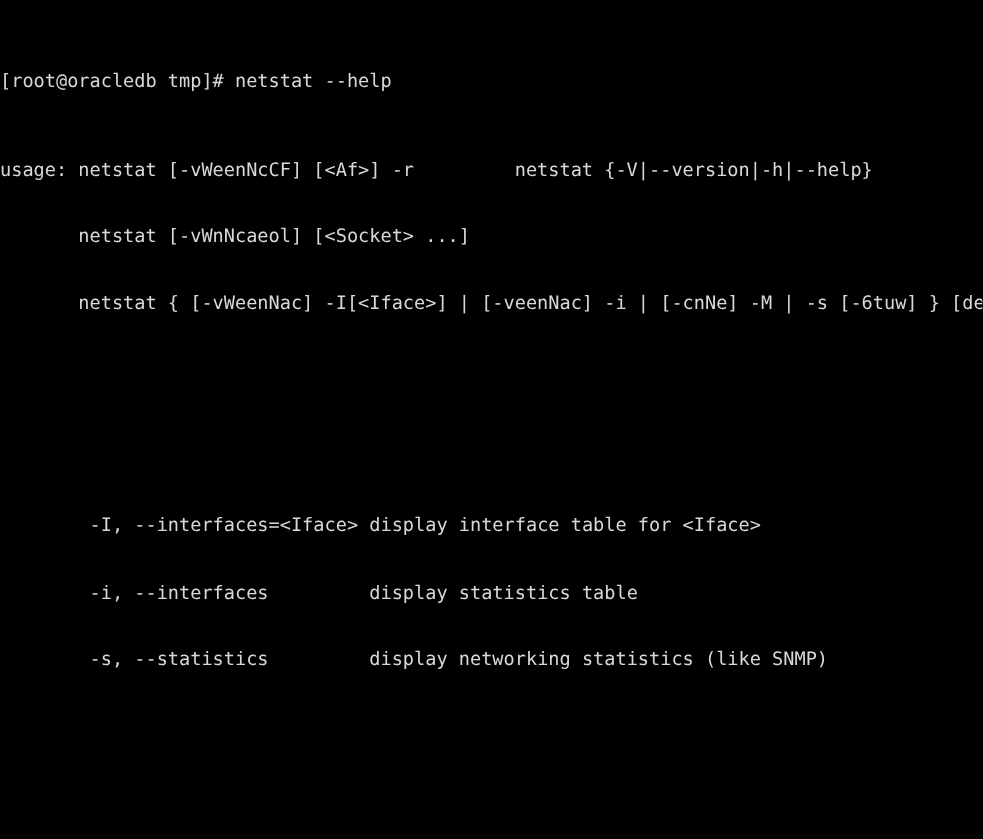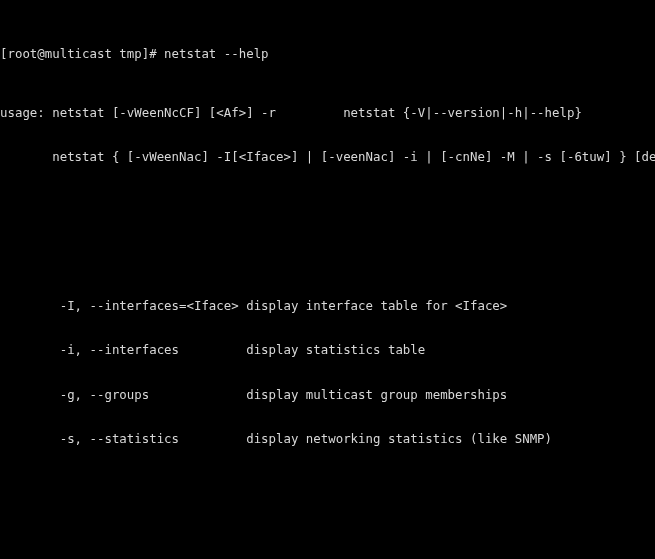--- a/index.html
+++ b/index.html
@@ -31,31 +31,31 @@
     min-height: 14.85px;
     display: block;
     font-family: "DejaVu Sans Mono", "Liberation Mono", monospace;
   }
 </style>
 </head>
 <body>
 
 <div id="terminal">
 
-  <div class="line">[root@multicast tmp]# netstat --help</div>
+  <div class="line">[root@oracledb tmp]# netstat --help</div>
 
   <div class="line">usage: netstat [-vWeenNcCF] [&lt;Af&gt;] -r         netstat {-V|--version|-h|--help}</div>
+  <div class="line">       netstat [-vWnNcaeol] [&lt;Socket&gt; ...]</div>
   <div class="line">       netstat { [-vWeenNac] -I[&lt;Iface&gt;] | [-veenNac] -i | [-cnNe] -M | -s [-6tuw] } [delay]</div>
 
   <div class="line"> </div>
 
   <div>
     <div class="line"><span>        -I, --interfaces=&lt;Iface&gt;</span><span id="p-0-1"> </span><span>display interface table for &lt;Iface&gt;</span></div>
     <div class="line"><span>        -i, --interfaces</span><span id="p-0-2">         </span><span>display statistics table</span></div>
-    <div class="line"><span>        -g, --groups</span><span id="p-0-3">             </span><span>display multicast group memberships</span></div>
     <div class="line"><span>        -s, --statistics</span><span id="p-0-4">         </span><span>display networking statistics (like SNMP)</span></div>
     
   </div>
 
   
 
   
 
   
 

